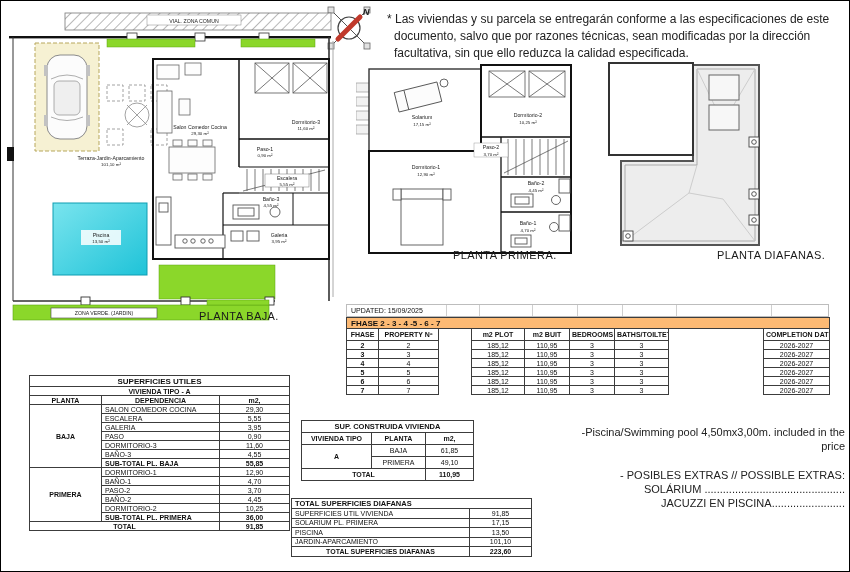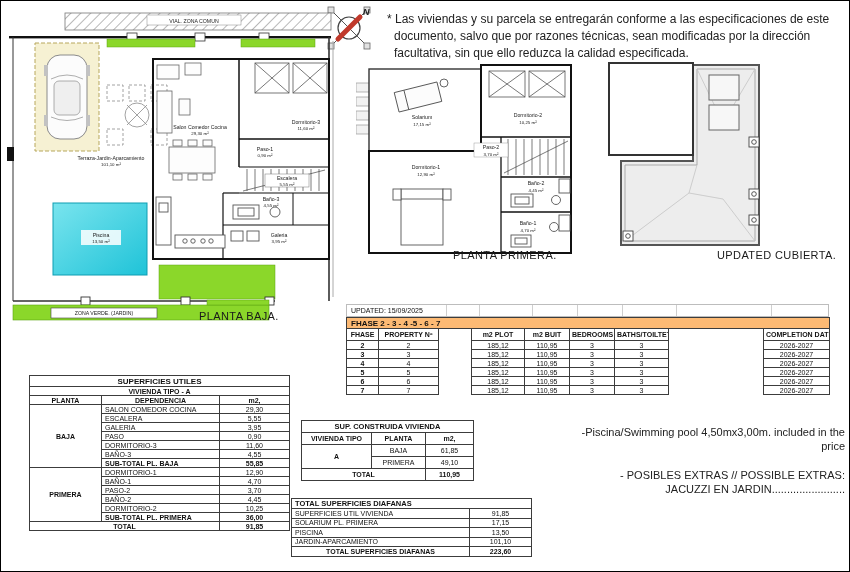--- a/index.html
+++ b/index.html
@@ -351,21 +351,21 @@
         <circle cx="157" cy="89" r="2.3"></circle>
       <rect x="152" y="136" width="10" height="10"></rect>
         <circle cx="157" cy="141" r="2.3"></circle>
       <rect x="152" y="162" width="10" height="10"></rect>
         <circle cx="157" cy="167" r="2.3"></circle>
       <rect x="26" y="178" width="10" height="10"></rect>
         <circle cx="31" cy="183" r="2.3"></circle>
     </g>
   </svg>
 
-  <div class="abs plan-title" style="left:716px; top:248px;">UPDATED CUBIERTA.</div>
+  <div class="abs plan-title" style="left:716px; top:248px;">PLANTA DIAFANAS.</div>
 
   <div class="abs updated-row">
     <span style="width:100px; padding-left:4px;">UPDATED: 15/09/2025</span>
     <span style="width:33px;"></span>
       <span style="width:53px;"></span>
     <span style="width:45px;"></span>
       <span style="width:45px;"></span>
     <span style="width:54px;"></span>
       <span style="width:95px;"></span>
     <span style="width:56px; border-right:none;"></span>
@@ -605,16 +605,17 @@
     <tr>
       <td colspan="2" class="b">TOTAL</td>
       <td class="b">110,95</td>
     </tr>
   </tbody>
     </table>
 
   <div class="abs extras">
     <div>-Piscina/Swimming pool 4,50mx3,00m. included in the price</div>
     <div class="ln2">- POSIBLES EXTRAS // POSSIBLE EXTRAS:</div>
-    <div class="ind">JACUZZI EN JARDIN........................</div>
+    <div class="ind">SOLÁRIUM ..............................................</div>
+    <div class="ind">JACUZZI EN PISCINA........................</div>
   </div>
 
 </div>
 
 </body></html>

